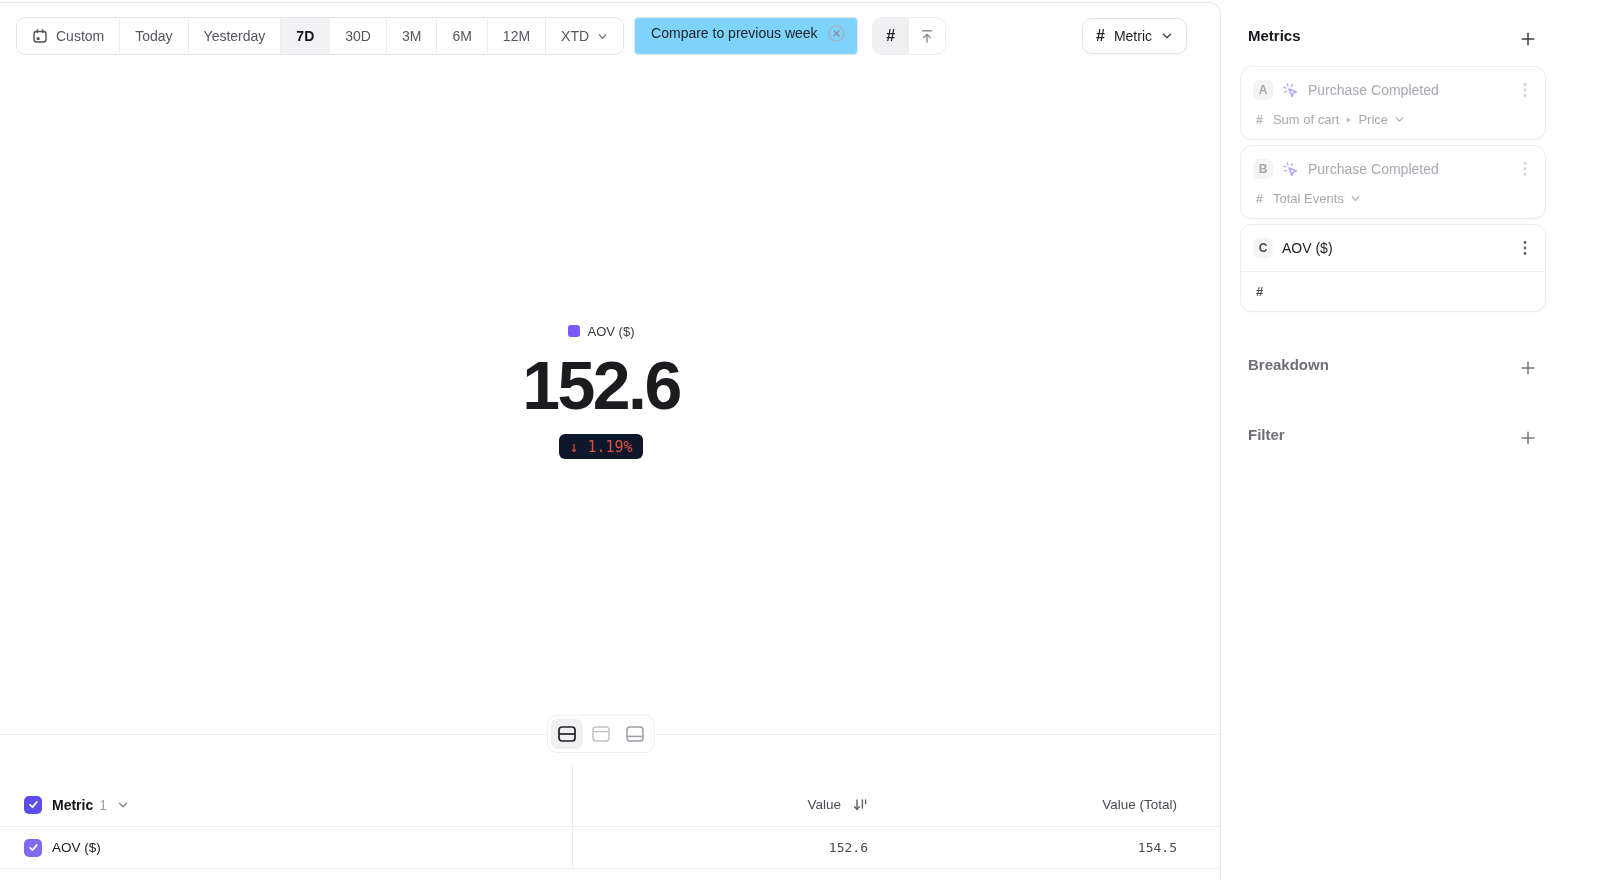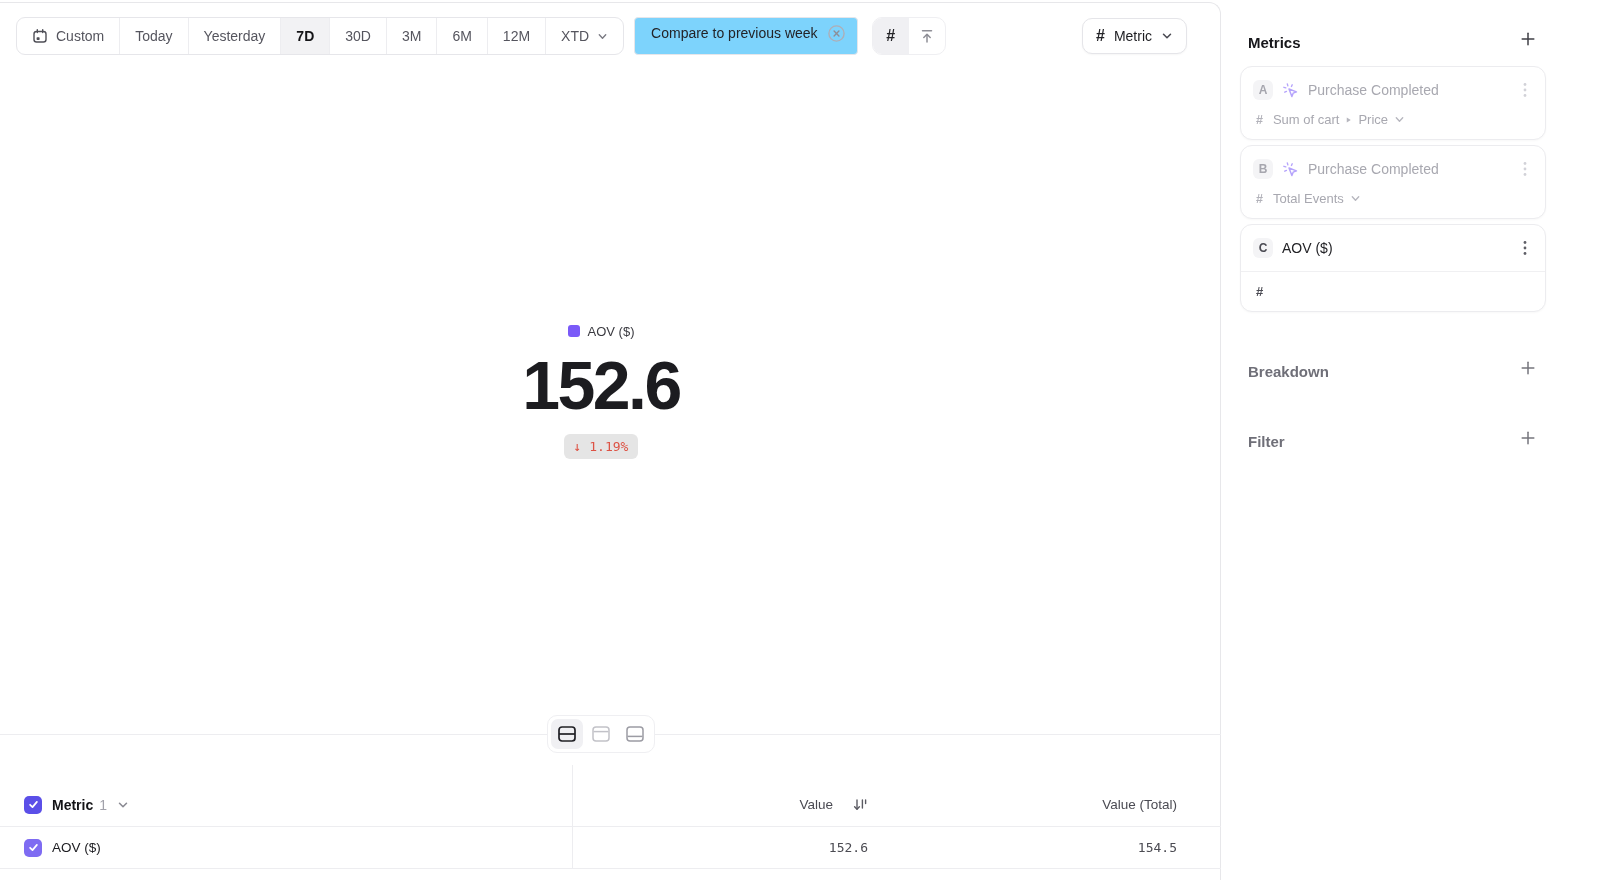--- a/index.html
+++ b/index.html
@@ -35,54 +35,54 @@
   .metric-btn .label { font-size:14px; font-weight:500; color:#1d1d21; }
 
   
   .hero { position:absolute; left:0; top:320px; width:1202px; text-align:center; }
   .legend { display:flex; align-items:center; justify-content:center; gap:8px; height:16px; }
   .legend-swatch { width:12px; height:12px; border-radius:3px; background:#7a5af8; }
   .legend-label { font-size:13px; font-weight:500; color:#3a3a40; }
   .big-value { margin-top:13px; font-size:68px; line-height:66px; font-weight:800;
                letter-spacing:-2.5px; color:#1c1c20; }
   .delta-badge { margin-top:16px; display:inline-flex; align-items:center; height:25px;
-                 padding:0 10px; border-radius:6px; background:#e5e5e5;
-                 font-family:"DejaVu Sans Mono", monospace; font-size:13px; color:#dd5244; }
+                 padding:0 10px; border-radius:6px; background:#0f172a;
+                 font-family:"DejaVu Sans Mono", monospace; font-size:15px; color:#dd5244; }
 
   
   .mid-divider { position:absolute; left:0; top:731px; width:1221px; height:1px; background:#ededf0; }
   .layout-switcher { position:absolute; top:712px; left:601px; transform:translateX(-50%);
                      display:flex; gap:2px; padding:3px; background:#fff;
                      border:1px solid #efeff2; border-radius:10px; }
   .layout-cell { width:32px; height:30px; border-radius:7px; display:flex;
                  align-items:center; justify-content:center; }
   .layout-cell.selected { background:#f0f0f3; }
 
   
   .table { position:absolute; left:0; top:762px; width:1221px; }
   .col-divider { position:absolute; left:572px; top:0; height:104px; width:1px; background:#ededf0; }
   .thead, .trow { display:grid; grid-template-columns:572px 296px 309px; align-items:center; }
   .thead { height:62px; padding-top:18px; border-bottom:1px solid #ededf0; }
   .trow { height:42px; border-bottom:1px solid #ededf0; }
   .cell-left { display:flex; align-items:center; gap:10px; padding-left:24px; }
-  .cell-num { display:flex; align-items:center; justify-content:flex-end; gap:20px; }
+  .cell-num { display:flex; align-items:center; justify-content:flex-end; gap:12px; }
   .th-label { font-size:13.5px; font-weight:500; color:#4b4b53; }
   .checkbox { width:18px; height:18px; border-radius:5px; display:flex; align-items:center;
               justify-content:center; }
   .cb-header { background:#5b4fe8; }
   .cb-row { background:#7e6bf2; }
   .metric-word { font-size:14px; font-weight:700; color:#141417; }
   .metric-count { font-size:14px; color:#a1a1aa; margin-left:-4px; }
   .row-name { font-size:13.5px; color:#1d1d21; }
   .mono-val { font-family:"DejaVu Sans Mono", monospace; font-size:13px; color:#4b4b52; }
 
   
   .sidebar { position:absolute; left:1222px; top:0; width:378px; height:880px; background:#fff;
              padding:27px 0 0 18px; }
-  .side-header { width:306px; display:flex; align-items:flex-end; justify-content:space-between;
+  .side-header { width:306px; display:flex; align-items:flex-start; justify-content:space-between;
                  padding:0 6px 0 8px; }
   .side-title { font-size:15px; font-weight:700; color:#17171b; }
   .side-title.dim { color:#6f6f78; }
   .icon-btn { width:24px; height:24px; display:flex; align-items:center; justify-content:center; }
   .cards { margin-top:15px; display:flex; flex-direction:column; gap:5px; }
   .card { width:306px; border:1px solid #ececef; border-radius:12px; background:#fff;
           padding:12px; box-shadow:0 1px 2px rgba(16,16,20,.03); }
   .card-head { display:flex; align-items:center; gap:9px; height:22px; }
   .badge { width:20px; height:20px; border-radius:6px; background:#f4f4f6; font-size:12px;
            font-weight:600; display:flex; align-items:center; justify-content:center; }

